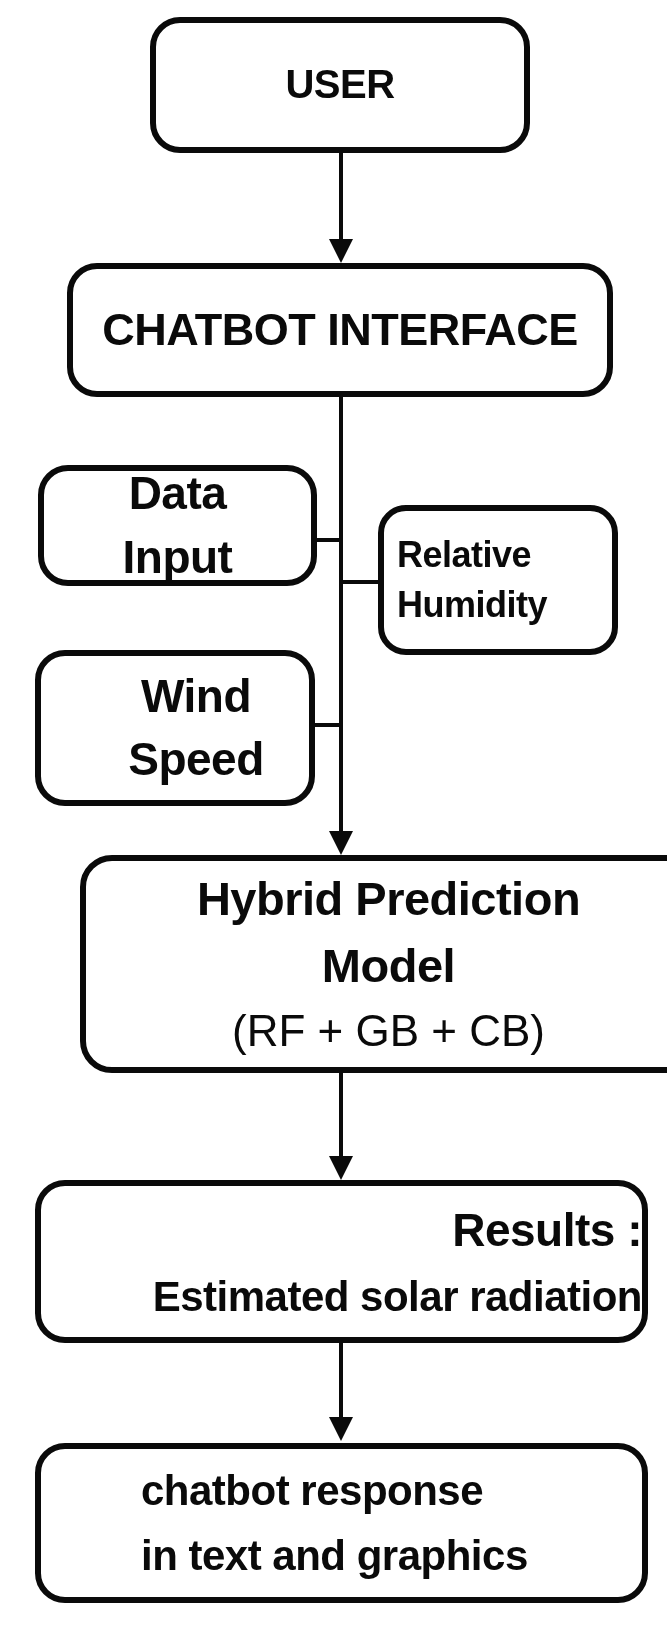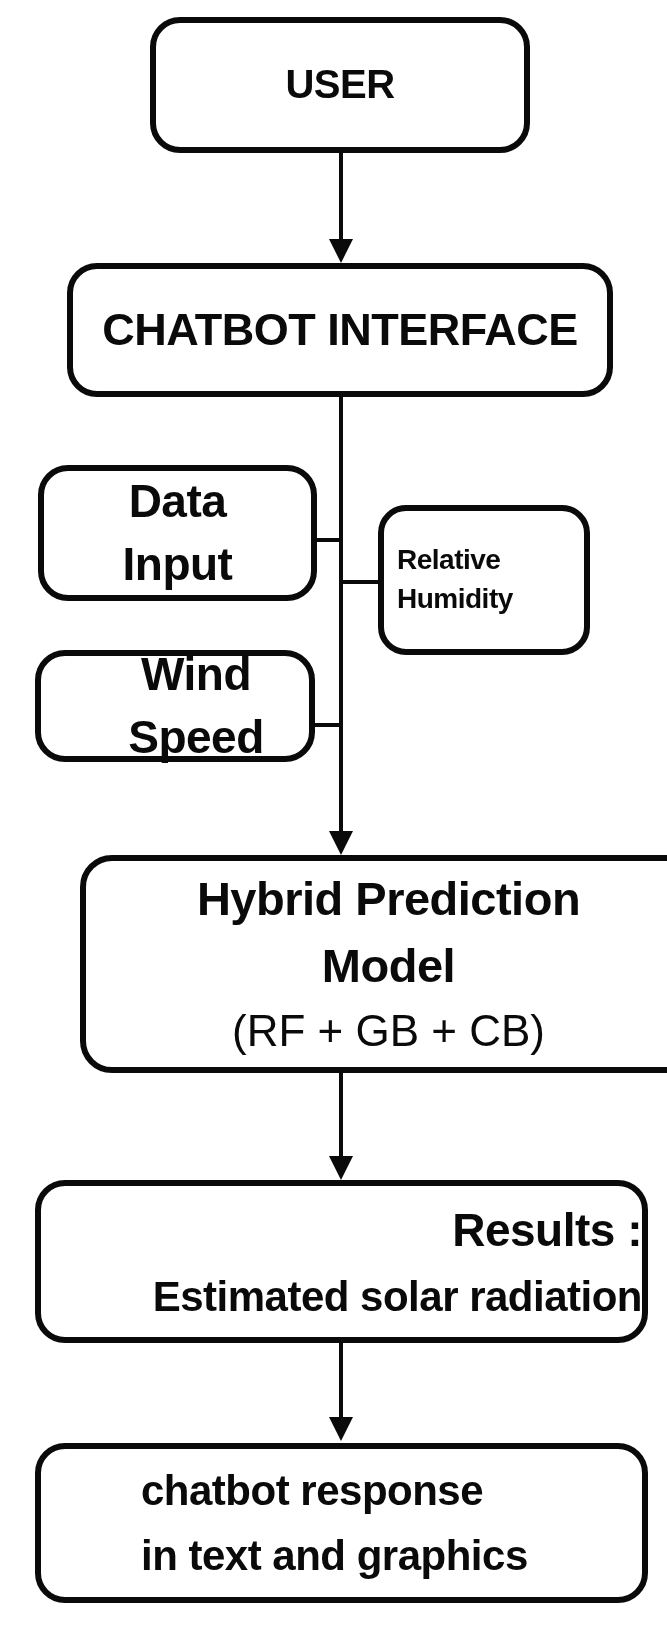--- a/index.html
+++ b/index.html
@@ -29,24 +29,24 @@
     text-align:center;
     font-weight:700;
     line-height:1.38;
     letter-spacing:-0.5px;
     white-space:nowrap;
     z-index:2;
   }
   
   .n-user{left:150px;top:17px;width:380px;height:136px;font-size:40px;}
   .n-chatbot{left:67px;top:263px;width:546px;height:134px;font-size:45px;}
-  .n-datainput{left:38px;top:465px;width:279px;height:136px;font-size:46px;}
-  .n-relhum{left:378px;top:505px;width:212px;height:150px;font-size:28px;
+  .n-datainput{left:38px;top:465px;width:279px;height:121px;font-size:46px;}
+  .n-relhum{left:378px;top:505px;width:240px;height:150px;font-size:36px;
             align-items:flex-start;text-align:left;padding-left:13px;border-radius:28px;}
-  .n-windspeed{left:35px;top:650px;width:280px;height:112px;font-size:46px;padding-left:42px;}
+  .n-windspeed{left:35px;top:650px;width:280px;height:156px;font-size:46px;padding-left:42px;}
   .n-hybrid{left:33px;top:855px;width:617px;height:218px;font-size:47px;line-height:1.42;border-radius:32px;margin-left:47px;}
   .n-hybrid .sub{font-weight:400;font-size:44px;letter-spacing:0;}
   .n-results{left:35px;top:1180px;width:613px;height:163px;font-size:46px;line-height:1.5;align-items:flex-end;}
   .n-results .sub{font-size:42px;}
   .n-response{left:35px;top:1443px;width:613px;height:160px;font-size:42px;line-height:1.55;
               align-items:flex-start;text-align:center;padding-left:100px;}
   
   .vline{position:absolute;width:4px;background:var(--stroke);left:339px;z-index:1;}
   .hline{position:absolute;height:4px;background:var(--stroke);z-index:1;}
   .l-user-chatbot{top:153px;height:88px;}

